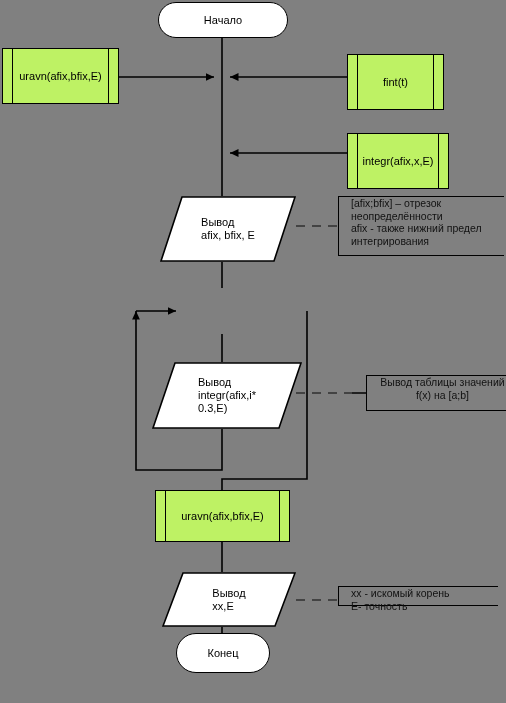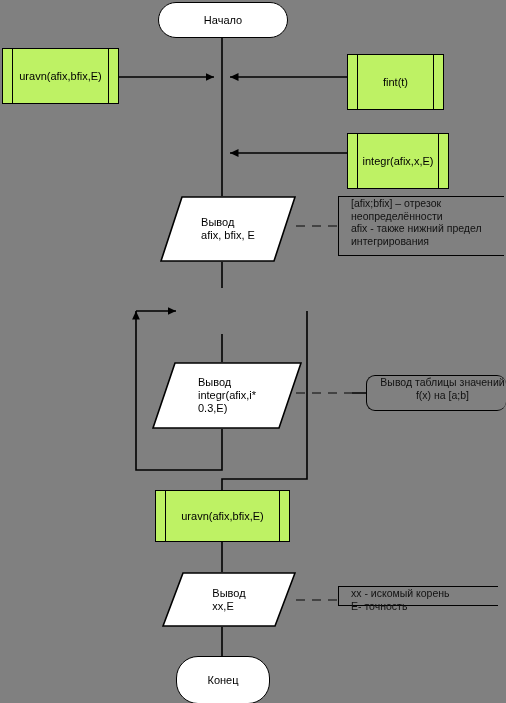--- a/index.html
+++ b/index.html
@@ -99,21 +99,20 @@
   }
   .annot.bracket-full {
     border-left: 1.3px solid #000000;
     border-top: 1.3px solid #000000;
     border-bottom: 1.3px solid #000000;
   }
   .annot.bracket-left {
     border-left: 1.3px solid #000000;
     border-top: 1.3px solid #000000;
     border-bottom: 1.3px solid #000000;
-    border-radius: 9px;
   }
   .annot-line { white-space: pre; }
   .annot.centered .annot-line { text-align: center; }
   .annot.left .annot-line { text-align: left; }
 </style>
 </head>
 <body>
 
 <div id="canvas">
 
@@ -235,17 +234,17 @@
       <span>Вывод</span><br>
       <span>xx,E</span>
     </span>
   </div>
 
   <div class="annot bracket-full left" style="left:338px; top:586px; width:160px; height:20px;">
     <div class="annot-line">xx - искомый корень</div>
     <div class="annot-line">E- точность</div>
   </div>
 
-  <div class="node terminator" style="left:176px; top:656px; width:94px; height:48px;">
+  <div class="node terminator" style="left:176px; top:633px; width:94px; height:40px;">
     <span>Конец</span>
   </div>
 
 </div>
 
 </body></html>

